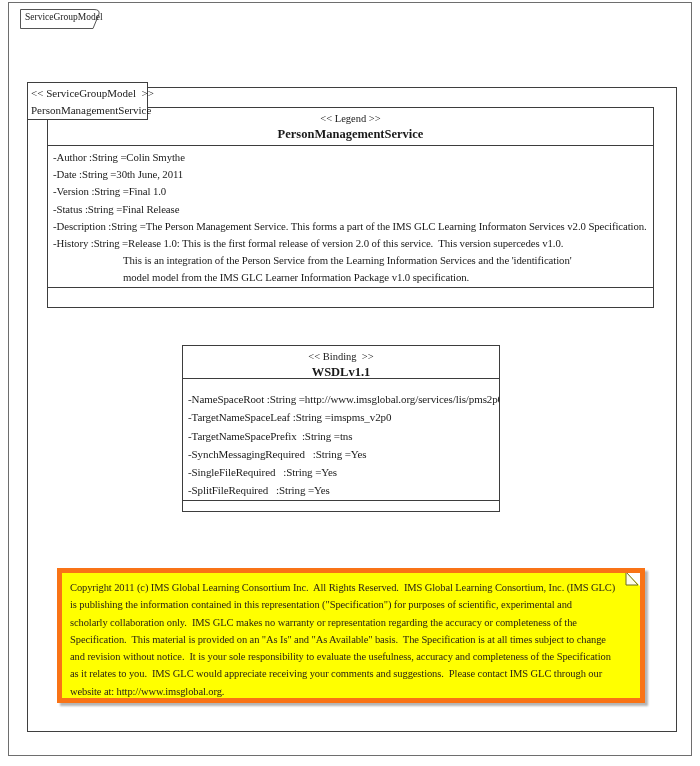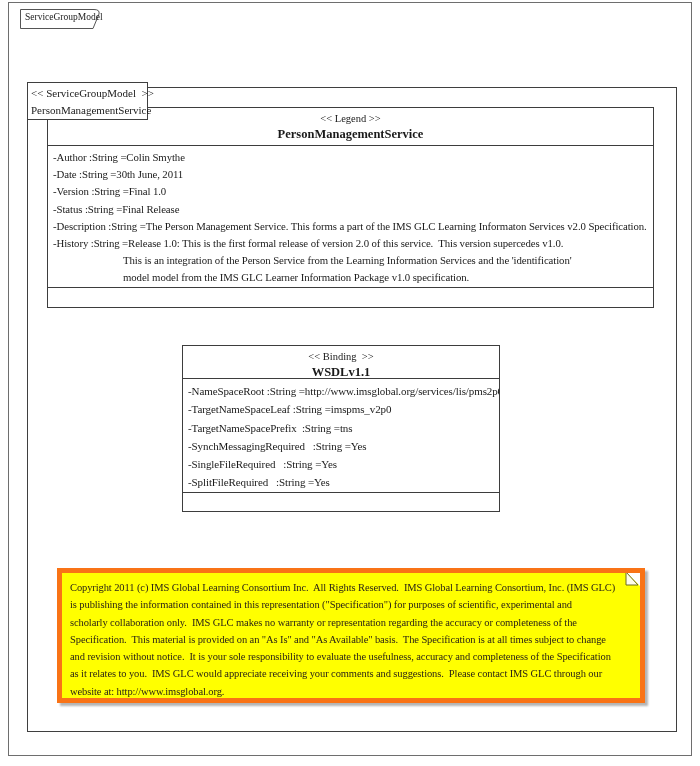--- a/index.html
+++ b/index.html
@@ -26,21 +26,21 @@
   .pkg-name{font-size:11px;white-space:pre;line-height:17px;}
   .pkg-body{
     position:absolute;left:27px;top:87px;width:650px;height:645px;
     border:1px solid #3f3f3f;box-sizing:border-box;background:#ffffff;
   }
   .cls{
     position:absolute;border:1px solid #3d3d3d;box-sizing:border-box;
     background:#ffffff;display:flex;flex-direction:column;
   }
   .legend-box{left:47px;top:107px;width:607px;height:201px;}
-  .binding-box{left:182px;top:345px;width:318px;height:167px;}
+  .binding-box{left:182px;top:345px;width:318px;height:167px;gap:8px;}
   .cls-header{border-bottom:1px solid #3d3d3d;text-align:center;padding-top:3px;}
   .legend-box .cls-header{height:34px;text-align:center;}
   .binding-box .cls-header{height:29px;}
   .cls-stereo{font-size:10.5px;white-space:pre;line-height:15px;}
   .cls-name{font-size:12.5px;font-weight:bold;white-space:pre;line-height:17px;}
   .cls-attrs{
     border-bottom:1px solid #3d3d3d;flex:1;overflow:hidden;
     padding:3px 2px 0 5px;
   }
   .legend-box .cls-attrs{height:138px;flex:none;}

